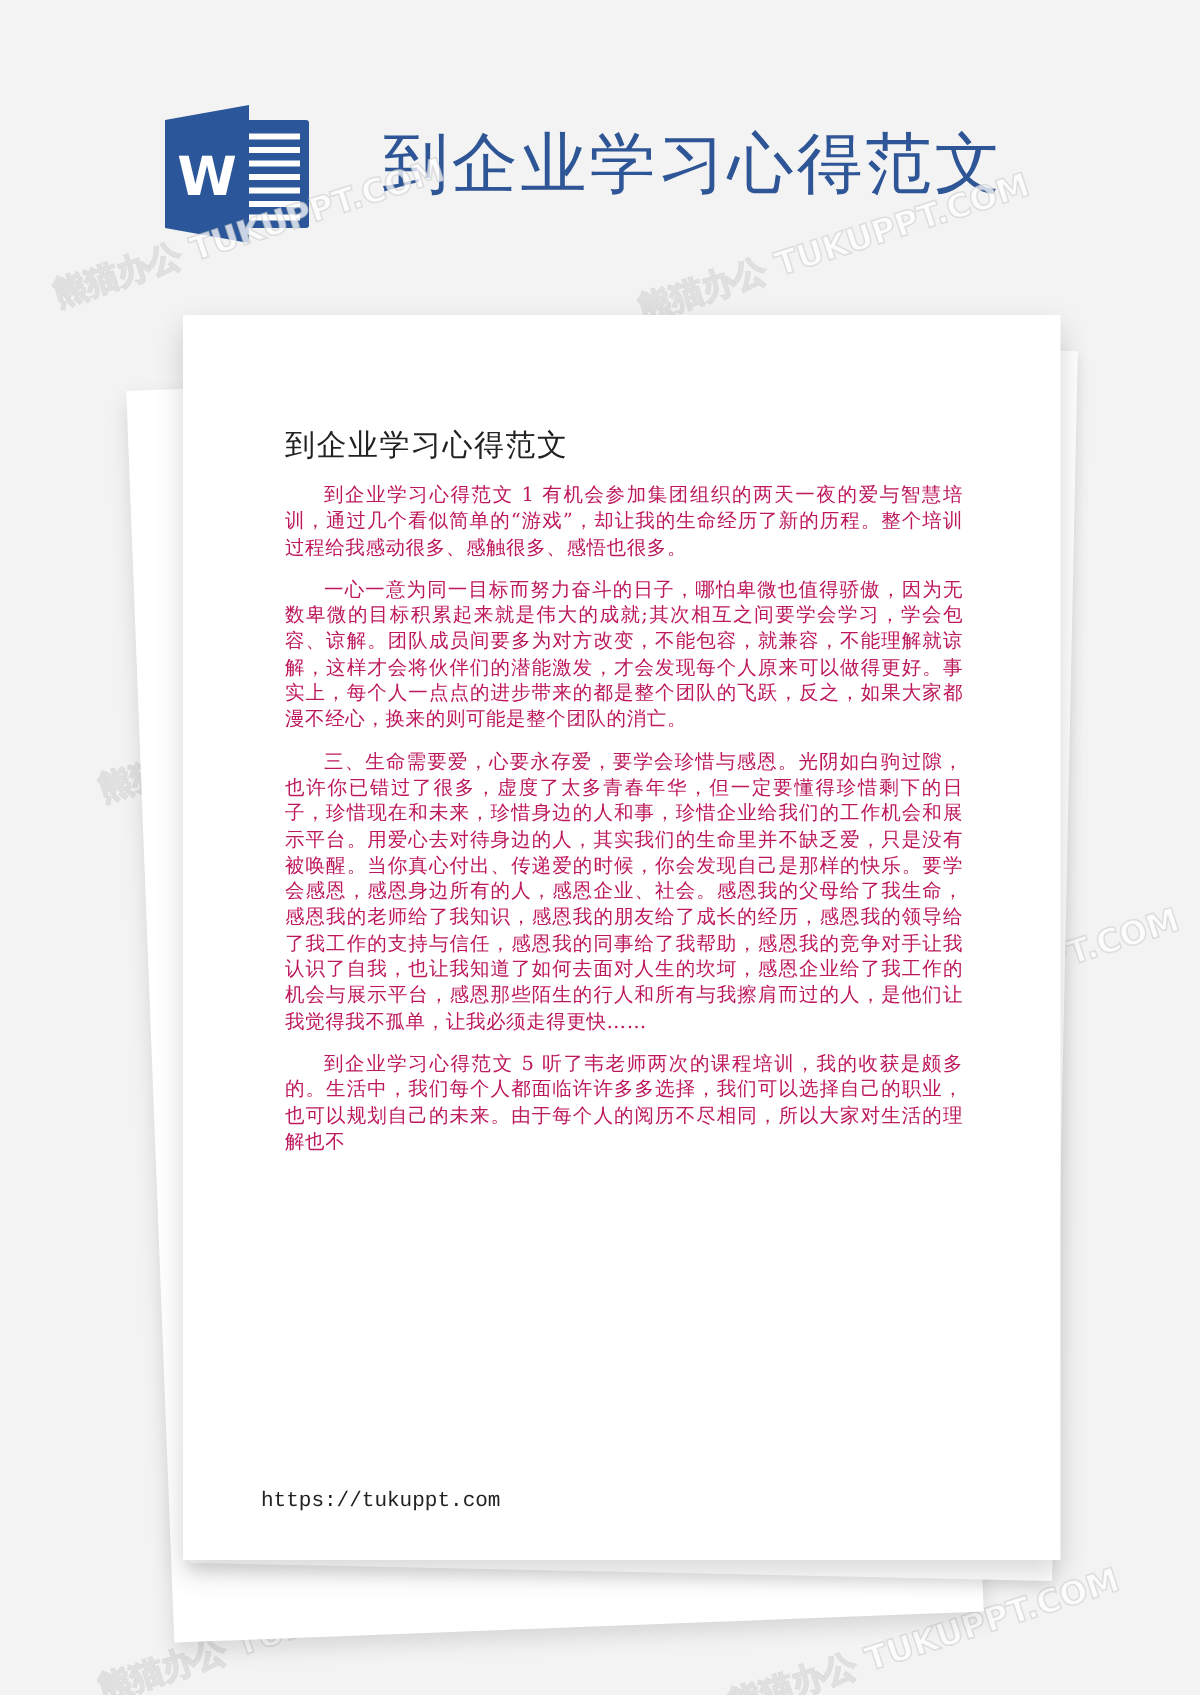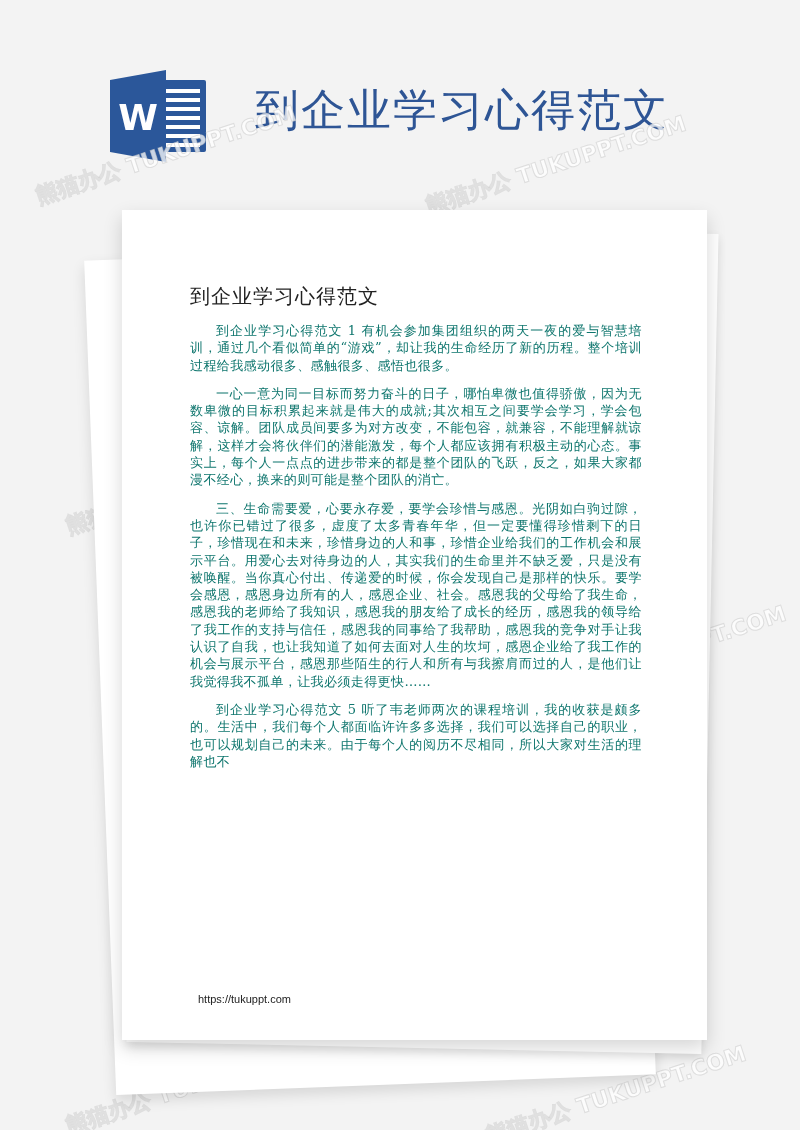--- a/index.html
+++ b/index.html
@@ -36,27 +36,27 @@
       position: absolute; left: 122px; top: 210px; width: 585px; height: 830px;
       background: #ffffff;
       box-shadow: 0 8px 18px rgba(0,0,0,0.16);
     }
     .doc-title {
       position: absolute; left: 68px; top: 73px;
       font-size: 20px; color: #222; letter-spacing: 1px;
     }
     .doc-body {
       position: absolute; left: 68px; top: 112px; width: 452px;
-      font-size: 13px; line-height: 17.3px; color: #0f766e;
+      font-size: 13px; line-height: 17.3px; color: #be185d;
       text-align: justify; letter-spacing: 0.4px;
     }
     .doc-body p { margin: 0 0 11px 0; text-indent: 2em; }
     .doc-footer {
-      position: absolute; left: 76px; top: 783px;
-      font-family: Liberation Sans, sans-serif; font-size: 11px; color: #222;
+      position: absolute; left: 52px; top: 783px;
+      font-family: Liberation Mono, monospace; font-size: 14px; color: #222;
     }
   </style>
 </head>
 <body>
 
 <div class="header">
   <svg class="word-icon" viewBox="0 0 100 92">
     <rect x="38" y="10" width="58" height="72" rx="2" fill="#2b579a"></rect>
     <g fill="#ffffff">
       <rect x="46" y="19" width="44" height="4"></rect>
@@ -80,18 +80,18 @@
 <div class="watermark" style="left:60px;top:1070px;">熊猫办公 TUKUPPT.COM</div>
 <div class="watermark" style="left:480px;top:1080px;">熊猫办公 TUKUPPT.COM</div>
 
 <div class="page-back2"></div>
 <div class="page-back1"></div>
 
 <div class="page">
   <div class="doc-title">到企业学习心得范文</div>
   <div class="doc-body">
     <p>到企业学习心得范文 1 有机会参加集团组织的两天一夜的爱与智慧培训，通过几个看似简单的“游戏”，却让我的生命经历了新的历程。整个培训过程给我感动很多、感触很多、感悟也很多。</p>
-    <p>一心一意为同一目标而努力奋斗的日子，哪怕卑微也值得骄傲，因为无数卑微的目标积累起来就是伟大的成就;其次相互之间要学会学习，学会包容、谅解。团队成员间要多为对方改变，不能包容，就兼容，不能理解就谅解，这样才会将伙伴们的潜能激发，每个人都应该拥有积极主动的心态。事实上，每个人一点点的进步带来的都是整个团队的飞跃，反之，如果大家都漫不经心，换来的则可能是整个团队的消亡。</p>
+    <p>一心一意为同一目标而努力奋斗的日子，哪怕卑微也值得骄傲，因为无数卑微的目标积累起来就是伟大的成就;其次相互之间要学会学习，学会包容、谅解。团队成员间要多为对方改变，不能包容，就兼容，不能理解就谅解，这样才会将伙伴们的潜能激发，才会发现每个人原来可以做得更好。事实上，每个人一点点的进步带来的都是整个团队的飞跃，反之，如果大家都漫不经心，换来的则可能是整个团队的消亡。</p>
     <p>三、生命需要爱，心要永存爱，要学会珍惜与感恩。光阴如白驹过隙，也许你已错过了很多，虚度了太多青春年华，但一定要懂得珍惜剩下的日子，珍惜现在和未来，珍惜身边的人和事，珍惜企业给我们的工作机会和展示平台。用爱心去对待身边的人，其实我们的生命里并不缺乏爱，只是没有被唤醒。当你真心付出、传递爱的时候，你会发现自己是那样的快乐。要学会感恩，感恩身边所有的人，感恩企业、社会。感恩我的父母给了我生命，感恩我的老师给了我知识，感恩我的朋友给了成长的经历，感恩我的领导给了我工作的支持与信任，感恩我的同事给了我帮助，感恩我的竞争对手让我认识了自我，也让我知道了如何去面对人生的坎坷，感恩企业给了我工作的机会与展示平台，感恩那些陌生的行人和所有与我擦肩而过的人，是他们让我觉得我不孤单，让我必须走得更快……</p>
     <p>到企业学习心得范文 5 听了韦老师两次的课程培训，我的收获是颇多的。生活中，我们每个人都面临许许多多选择，我们可以选择自己的职业，也可以规划自己的未来。由于每个人的阅历不尽相同，所以大家对生活的理解也不</p>
   </div>
   <div class="doc-footer">https://tukuppt.com</div>
 </div>
 
 </body></html>

